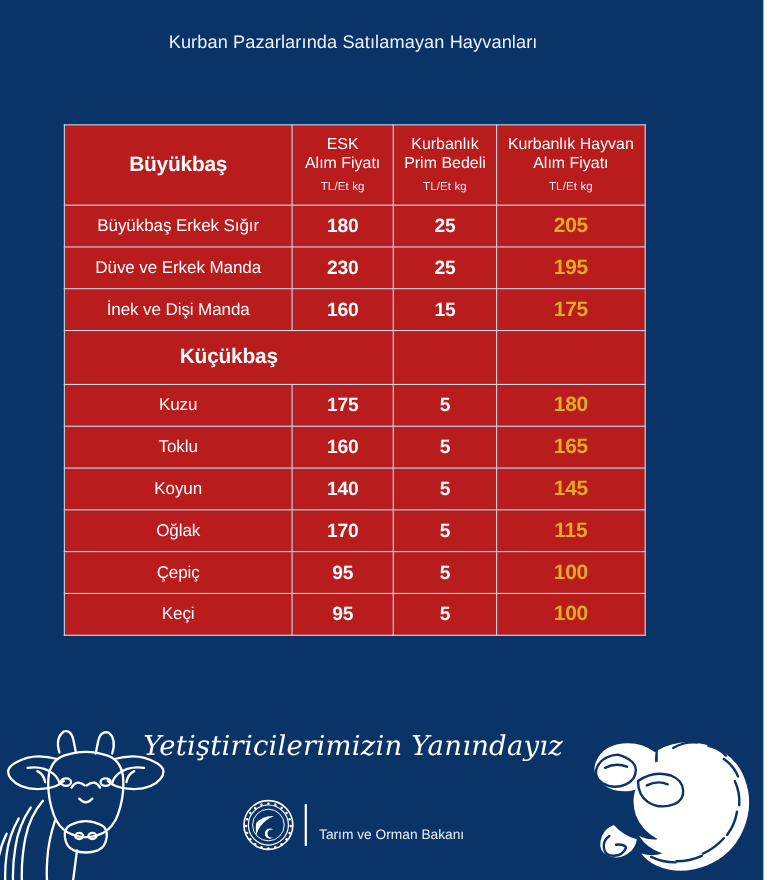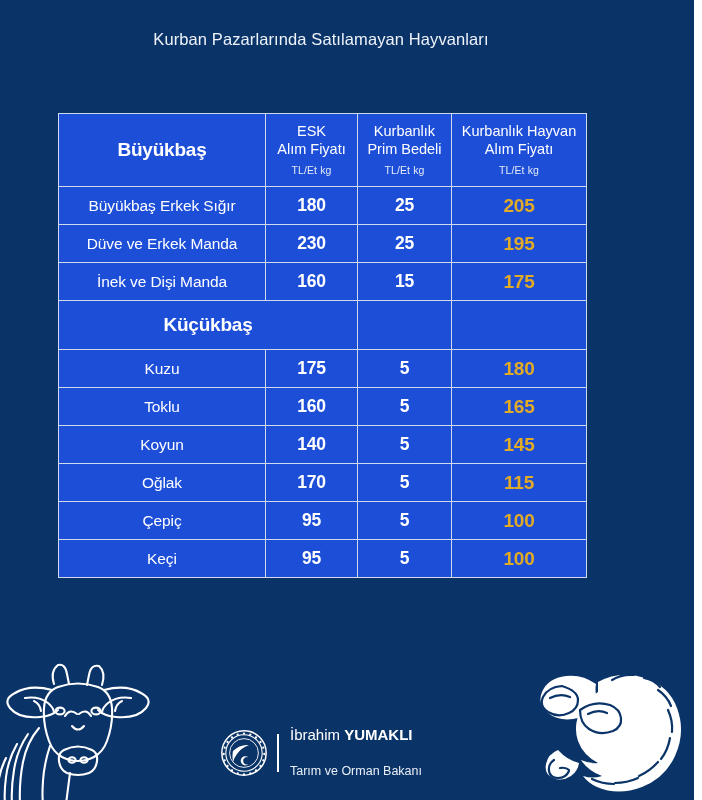--- a/index.html
+++ b/index.html
@@ -58,21 +58,21 @@
     width: 528px;
     z-index: 5;
   }
   table.price-table {
     width: 100%;
     border-collapse: collapse;
     table-layout: fixed;
   }
   table.price-table td {
     border: 1.3px solid #cfdbe9;
-    background: #1d4ed8;
+    background: #b91c1c;
     color: #ffffff;
     text-align: center;
     vertical-align: middle;
     padding: 0;
   }
   col.c-name  { width: 207px; }
   col.c-esk   { width: 92px; }
   col.c-prim  { width: 94px; }
   col.c-total { width: 135px; }
 
@@ -372,20 +372,21 @@
       <path d="M104 24 q10 2 16 9"></path>
       <path d="M118 36 q9 6 13 16"></path>
       <path d="M128 56 q5 11 4 22"></path>
       <path d="M130 84 q-2 12 -9 21"></path>
       <path d="M118 108 q-8 9 -19 14"></path>
       <path d="M98 124 q-11 5 -23 5"></path>
       <path d="M74 130 q-12 0 -22 -5"></path>
     </g>
   </svg>
 
+  <div class="tagline">Yetiştiricilerimizin Yanındayız</div>
 
   <div class="signature">
     <svg class="sig-emblem" viewBox="0 0 48 48" aria-hidden="true">
       <circle cx="24" cy="24" r="22.2" fill="none" stroke="#ffffff" stroke-width="1.5"></circle>
       <circle cx="24" cy="24" r="18.2" fill="none" stroke="#ffffff" stroke-width="1.1"></circle>
       <circle cx="24" cy="24" r="14.4" fill="none" stroke="#ffffff" stroke-width="0.9"></circle>
       <g fill="#ffffff">
         <circle cx="24" cy="4.6" r="1.15"></circle>
           <circle cx="30.3" cy="5.6" r="1.15"></circle>
         <circle cx="36" cy="8.5" r="1.15"></circle>
@@ -405,20 +406,17 @@
         <circle cx="4.7" cy="18.7" r="1.15"></circle>
           <circle cx="7.5" cy="13" r="1.15"></circle>
         <circle cx="12" cy="8.5" r="1.15"></circle>
           <circle cx="17.7" cy="5.6" r="1.15"></circle>
       </g>
       <path d="M13 22 q7 -7 16 -6 q-8 3 -12 9 q-3 4 -4 8 q-1 -7 0 -11 z" fill="#ffffff"></path>
       <path d="M28.5 28.5 a4.6 4.6 0 1 0 0 6.6 a3.7 3.7 0 1 1 0 -6.6 z" fill="#ffffff"></path>
     </svg>
     <div class="sig-rule"></div>
     <div class="sig-text">
-      <div class="sig-name">
-        <span class="first">İbrahim </span><span class="last">YUMAKLI</span>
-      </div>
       <div class="sig-role">Tarım ve Orman Bakanı</div>
     </div>
   </div>
 
 </div>
 
 </body></html>

